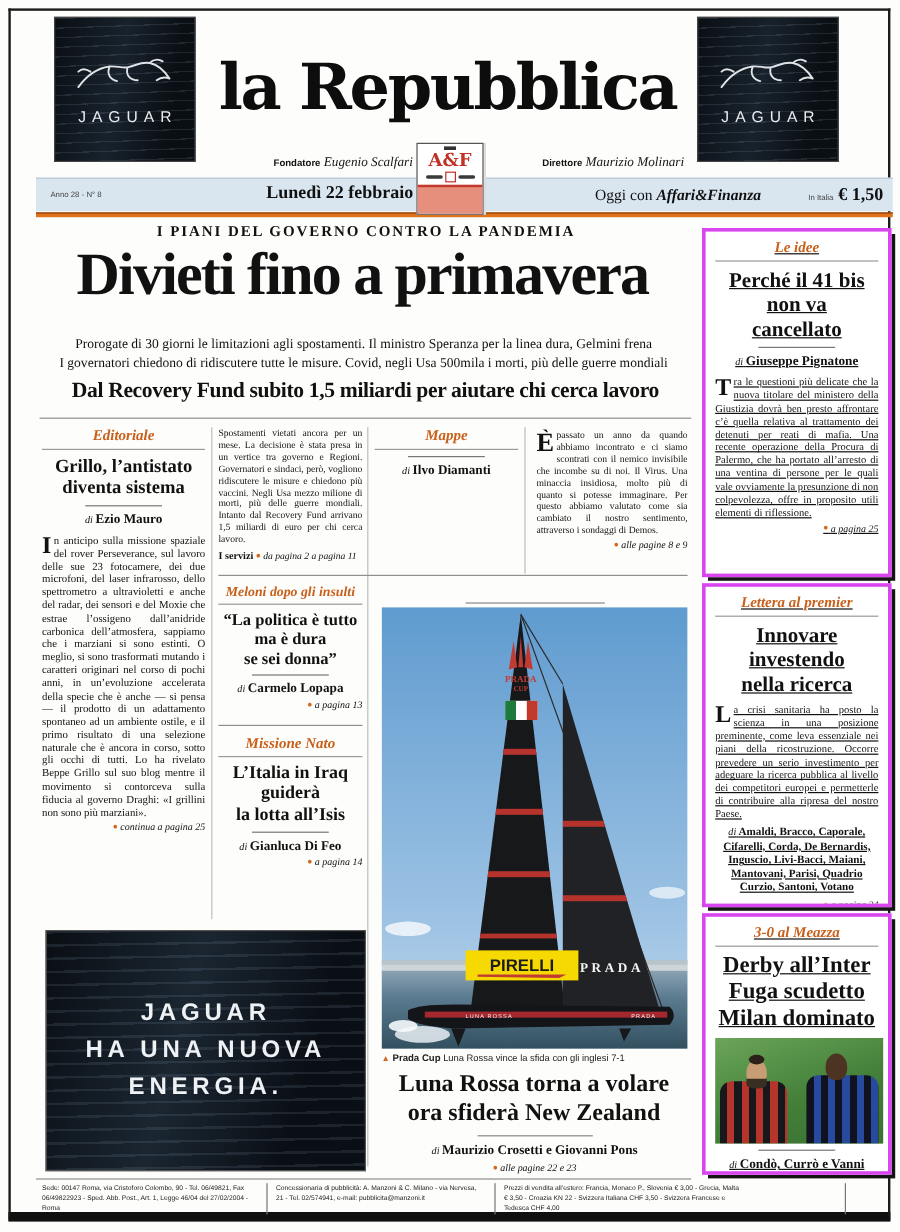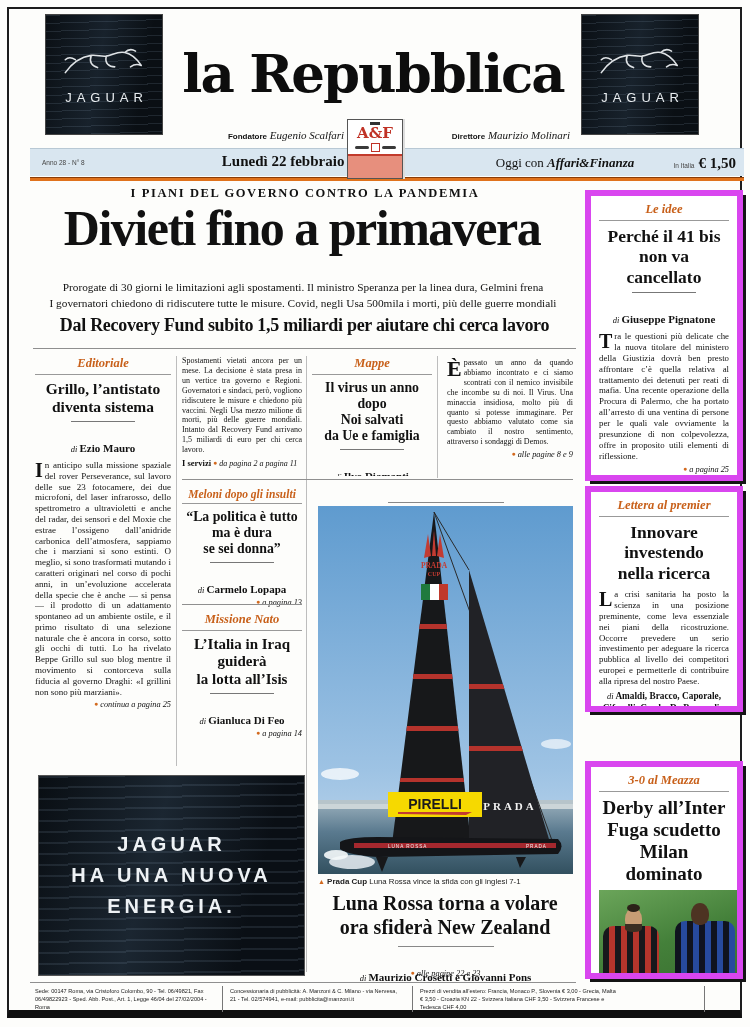--- a/index.html
+++ b/index.html
@@ -54,34 +54,34 @@
 
   
   .sec-label{color:#c8601a;font-style:italic;font-weight:bold;font-size:12.5px;text-align:center;}
   .rule-full{border-top:1px solid #999;margin:3px 0 5px;}
   .small-hr{width:64px;margin:5px auto;border-top:1px solid #777;}
   .col-title{text-align:center;font-weight:600;line-height:1.16;}
   .t-ed{font-size:15.5px;}
   .t-mid{font-size:13.8px;}
   .t-side{font-size:17.5px;}
   .t-derby{font-size:19px;font-weight:bold;}
-  .byline{text-align:center;font-size:8.5px;font-style:italic;margin-top:20px;}
+  .byline{text-align:center;font-size:8.5px;font-style:italic;margin-top:2px;}
   .byline b{font-style:normal;font-size:11px;}
   .body-sm{font-size:9px;line-height:1.2;text-align:justify;margin:6px 0 0;}
   .body-xs{font-size:8px;line-height:1.24;text-align:justify;margin:0;}
   .body-side{font-size:8.8px;line-height:1.24;text-align:justify;margin:6px 0 0;}
   .dropcap{float:left;font-weight:bold;font-size:20px;line-height:0.82;padding:2px 2px 0 0;}
   .pageref{font-size:8.3px;font-style:italic;margin-top:3px;}
   .bullet{color:#d2691e;font-size:7px;font-style:normal;vertical-align:1px;}
   .services{font-size:8px;margin-top:3px;}
   .services b{font-size:8.5px;}
   .services i{font-style:italic;}
 
-  .side-box{position:absolute;left:585px;width:158px;background:#fff;border:6px solid #d946ef;
-     box-shadow:4px 4px 0 -1px #141414;padding:6px 8px 16px;box-sizing:border-box;overflow:hidden;}
+  .side-box{position:absolute;left:585px;width:158px;background:#fff;border:3px solid #d946ef;
+     box-shadow:4px 4px 0 -1px #141414;padding:6px 8px 16px;box-sizing:border-box;overflow:hidden;text-decoration:underline;}
   .authors-block{font-weight:bold;font-size:9.3px;line-height:1.25;text-align:center;margin-top:4px;}
 
   
   .lr-kicker{position:absolute;left:318px;top:487px;width:255px;text-align:center;
      color:#c8601a;font-style:italic;font-weight:bold;font-size:12.5px;}
   .lr-kicker-rule{position:absolute;left:388px;top:502px;width:116px;height:1px;background:#888;}
   .lr-photo{position:absolute;left:318px;top:506px;width:255px;height:368px;}
   .caption{position:absolute;left:318px;top:877px;width:255px;font-family:"Liberation Sans",sans-serif;font-size:7.8px;color:#222;}
   .caption .tri{color:#d2691e;font-size:7px;}
   .caption b{font-size:8px;}
@@ -204,23 +204,20 @@
     <div class="services">
       <b>I servizi</b>
       <span class="bullet">●</span>
       <i>da pagina 2 a pagina 11</i>
     </div>
   </div>
 
   <div class="abs" style="left:312px;top:356px;width:120px;height:120px;overflow:hidden;">
     <div class="sec-label">Mappe</div>
     <div class="rule-full"></div>
-    <div class="col-title t-mid pre">Il virus un anno dopo
-Noi salvati
-da Ue e famiglia</div>
     <div class="small-hr"></div>
     <div class="byline">
       <span>di</span>
       <b>Ilvo Diamanti</b>
     </div>
   </div>
 
   <div class="abs" style="left:447px;top:358px;width:126px;height:118px;overflow:hidden;">
     <p class="body-xs"><span class="dropcap" style="font-size:22px;">È</span><span> passato un anno da quando abbiamo incontrato e ci siamo scontrati con il nemico invisibile che incombe su di noi. Il Virus. Una minaccia insidiosa, molto più di quanto si potesse immaginare. Per questo abbiamo valutato come sia cambiato il nostro sentimento, attraverso i sondaggi di Demos.</span></p>
     <div class="pageref right">
@@ -366,21 +363,21 @@
       <span>di</span>
       <b>Giuseppe Pignatone</b>
     </div>
     <p class="body-side"><span class="dropcap">T</span><span>ra le questioni più delicate che la nuova titolare del ministero della Giustizia dovrà ben presto affrontare c’è quella relativa al trattamento dei detenuti per reati di mafia. Una recente operazione della Procura di Palermo, che ha portato all’arresto di una ventina di persone per le quali vale ovviamente la presunzione di non colpevolezza, offre in proposito utili elementi di riflessione.</span></p>
     <div class="pageref right">
       <span class="bullet">●</span>
       <i>a pagina 25</i>
     </div>
   </div>
 
-  <div class="side-box" style="top:486px;height:226px;">
+  <div class="side-box" style="top:486px;height:270px;">
     <div class="sec-label">Lettera al premier</div>
     <div class="rule-full"></div>
     <div class="col-title t-side pre">Innovare
 investendo
 nella ricerca</div>
     <p class="body-side"><span class="dropcap">L</span><span>a crisi sanitaria ha posto la scienza in una posizione preminente, come leva essenziale nei piani della ricostruzione. Occorre prevedere un serio investimento per adeguare la ricerca pubblica al livello dei competitori europei e permetterle di contribuire alla ripresa del nostro Paese.</span></p>
     <div class="authors-block">
       <i style="font-weight:normal;font-size:8.5px;">di</i>
       <span>Amaldi, Bracco, Caporale, Cifarelli, Corda, De Bernardis, Inguscio, Livi-Bacci, Maiani, Mantovani, Parisi, Quadrio Curzio, Santoni, Votano</span>
     </div>

